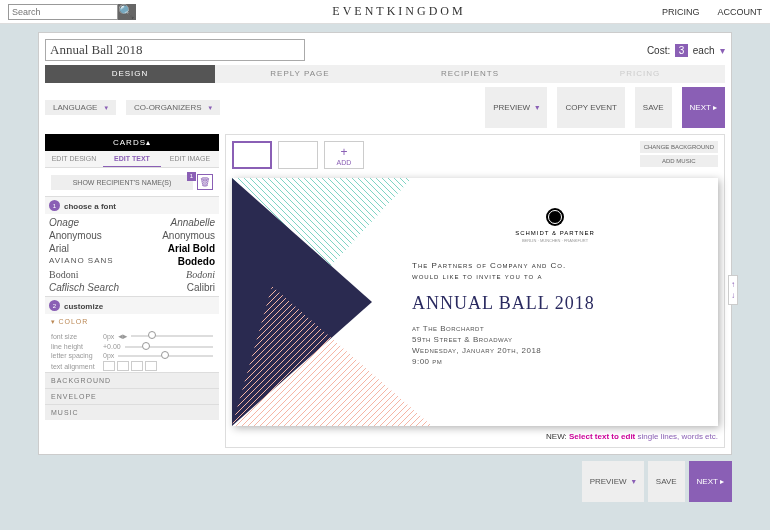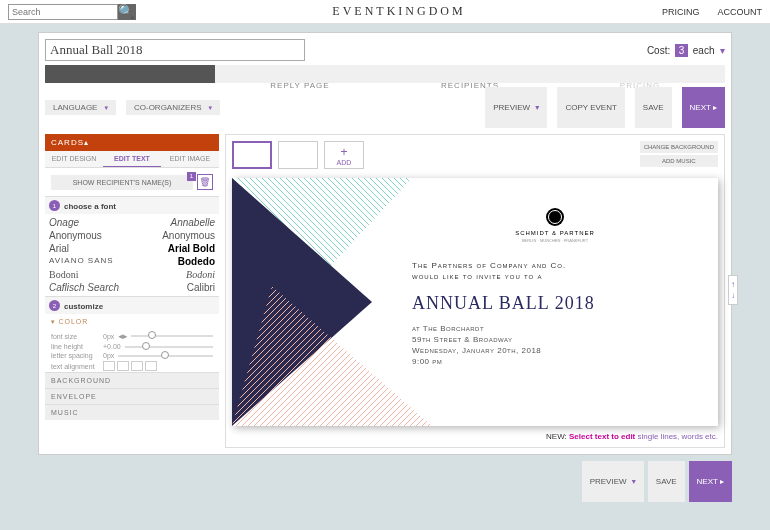--- a/index.html
+++ b/index.html
@@ -10,32 +10,32 @@
 .search-btn{width:18px;height:16px;background:#666;color:#fff;display:flex;align-items:center;justify-content:center;border:none}
 .brand{flex:1;text-align:center;font-family:serif;letter-spacing:3px;font-size:12px;color:#333}
 .topnav{display:flex;gap:18px;font-size:9px;color:#333}
 .workspace{margin:8px 38px 0;background:#fff;border:1px solid #ccc;padding:6px}
 .header-row{display:flex;align-items:center;gap:8px}
 .title-input{width:260px;height:22px;font-size:13px;font-family:serif;padding:0 4px;border:1px solid #aaa;color:#444}
 .cost{margin-left:auto;font-size:10px;font-family:serif;color:#333}
 .cost .n{background:#8a5fb5;color:#fff;padding:1px 4px;margin:0 2px}
 .chev{color:#8a5fb5;margin-left:3px}
 .tabs{display:flex;margin-top:4px;height:18px}
-.tab{flex:1;text-align:center;font-size:8px;letter-spacing:1px;padding-top:16px;background:#f0f0f0;color:#888}
+.tab{flex:1;text-align:center;font-size:8px;letter-spacing:1px;padding-top:4px;background:#f0f0f0;color:#888}
 .tab.active{background:#555;color:#fff}
 .tab.dis{color:#ccc}
 .sub-row{display:flex;gap:10px;margin-top:4px;align-items:center}
 .dd{background:#eee;padding:3px 8px;font-size:8px;color:#666;display:flex;align-items:center;gap:4px}
 .dd .chev{font-size:7px}
 .btn{background:#eee;padding:16px 8px;font-size:8px;color:#555;border:none}
 .btn.pri{background:#8a5fb5;color:#fff}
 .sp{flex:1}
 .main{display:flex;gap:6px;margin-top:6px}
 .left{width:174px}
-.panel-hd{background:#c2410c;color:#fff;font-size:8px;letter-spacing:1px;padding:4px 6px;display:flex;justify-content:flex-start}
+.panel-hd{background:#000000;color:#fff;font-size:8px;letter-spacing:1px;padding:4px 6px;display:flex;justify-content:center}
 .edit-tabs{display:flex;background:#f5f5f5;border-bottom:1px solid #ddd}
 .et{flex:1;text-align:center;padding:4px 0;font-size:7px;color:#888}
 .et.active{color:#8a5fb5;font-weight:bold;border-bottom:1px solid #8a5fb5}
 .show-rec{margin:6px;display:flex;gap:4px;align-items:center}
 .show-btn{flex:1;background:#eee;padding:4px;font-size:7px;color:#666;border:none;position:relative}
 .badge{position:absolute;top:-3px;right:-3px;background:#8a5fb5;color:#fff;width:9px;height:9px;font-size:6px;display:flex;align-items:center;justify-content:center}
 .tb{width:16px;height:16px;border:1px solid #8a5fb5;display:flex;align-items:center;justify-content:center;color:#8a5fb5;font-size:9px}
 .section-hd{display:flex;align-items:flex-end;gap:4px;padding:3px 4px;background:#f5f5f5;font-size:8px;color:#444;border-top:1px solid #ddd}
 .circ{width:11px;height:11px;background:#8a5fb5;color:#fff;border-radius:50%;display:flex;align-items:center;justify-content:center;font-size:6px}
 .fonts{background:#fff;padding:2px 4px;max-height:96px;overflow:hidden}

